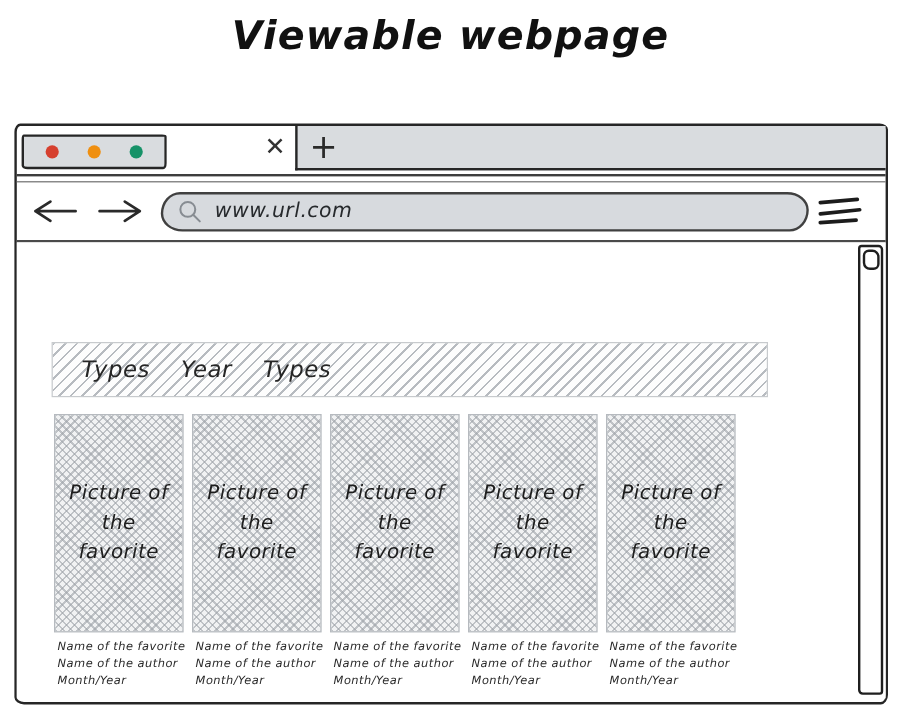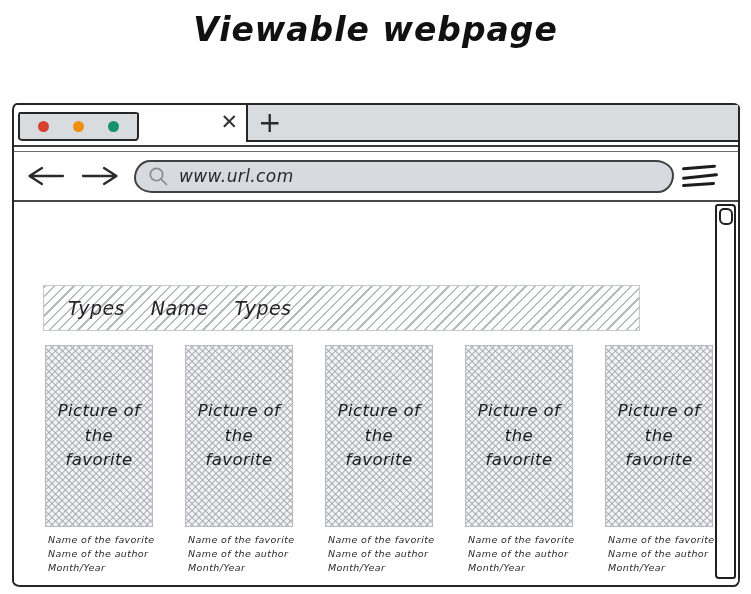--- a/index.html
+++ b/index.html
@@ -48,21 +48,21 @@
   .content { position:relative; height:380px; background:#fff; }
 
   .hatch-bar { position:absolute; left:29px; width:597px; border:1.6px solid #c7cacd;
                background-image:repeating-linear-gradient(135deg,
                  #b7bbc0 0px, #b7bbc0 1.6px, rgba(0,0,0,0) 1.6px, rgba(0,0,0,0) 6.8px);
                background-color:#fdfdfd; display:flex; align-items:center; }
   .heading-bar { top:28px; height:46px; padding-left:12px; font-size:20px; }
   .menu-bar { top:83px; height:46px; padding-left:10px; font-size:19px; }
   .menu-item { margin-left:14px; margin-right:12px; cursor:default; }
 
-  .cards { position:absolute; left:31px; top:143px; display:flex; gap:32px; }
+  .cards { position:absolute; left:31px; top:143px; display:flex; gap:7px; }
   .card { width:108px; }
   .thumb { width:108px; height:182px; border:1.6px solid #b6babf;
            background-image:
              repeating-linear-gradient(45deg,  rgba(158,163,169,.6) 0 1.4px, rgba(0,0,0,0) 1.4px 4.8px),
              repeating-linear-gradient(135deg, rgba(158,163,169,.6) 0 1.4px, rgba(0,0,0,0) 1.4px 4.8px);
            background-color:#f1f2f3;
            display:flex; align-items:center; justify-content:center; text-align:center;
            font-size:16.5px; line-height:1.5; color:#1d1d1d; padding:0 9px; }
   .caption { margin-top:6px; padding-left:3px; font-size:9.5px; line-height:14px;
              color:#2a2a2a; white-space:nowrap;font-style:italic; }
@@ -118,21 +118,21 @@
         <span></span>
         <span></span>
     </div>
   </div>
 
   <div class="content">
 
 
     <div class="hatch-bar menu-bar">
       <span class="menu-item hand">Types</span>
-      <span class="menu-item hand">Name</span>
+      <span class="menu-item hand">Year</span>
       <span class="menu-item hand">Types</span>
     </div>
 
     <div class="cards">
 
       <div class="card">
         <div class="thumb hand">Picture of the favorite</div>
         <div class="caption hand">
           <div>Name of the favorite</div>
           <div>Name of the author</div>

